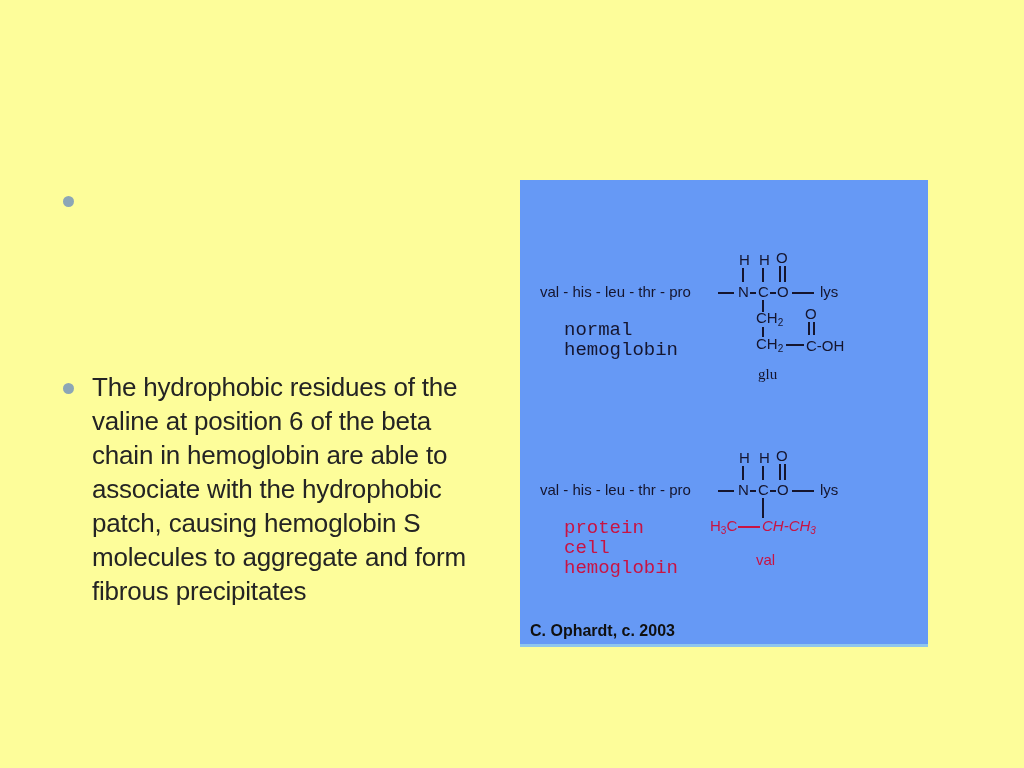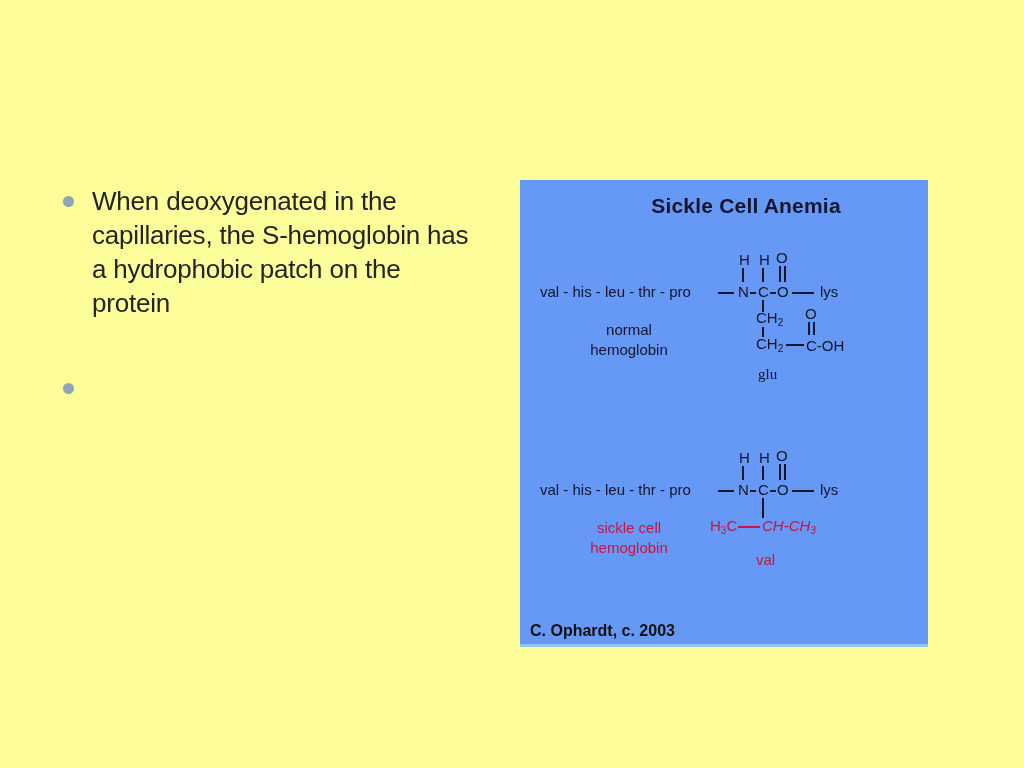--- a/index.html
+++ b/index.html
@@ -36,45 +36,47 @@
   .atom, .chain {
     position:absolute; font-size:15px; line-height:1.1; color:var(--ink);
     white-space:nowrap;
   }
   .red { color:var(--red); }
   .sub { font-size:10px; position:relative; top:3px; }
   .vb { position:absolute; width:2px; background:var(--ink); }
   .hb { position:absolute; height:2px; background:var(--ink); }
   .hb.redb { background:var(--red); }
   .lblblock {
-    position:absolute; width:130px; text-align:center;
-    font-size:15px; line-height:20px; color:var(--ink);
+    position:absolute; width:130px; 
+    font-size:19px; line-height:20px; color:var(--ink);font-family:Liberation Mono, monospace;
   }
   .lblblock.red { color:var(--red); }
   .credit {
     position:absolute; left:10px; top:442px;
     font-size:16px; font-weight:bold; color:var(--credit);
   }
 </style>
 </head>
 <body>
 
 <div class="slide">
 
   <span class="dot" style="left:63px; top:196px;"></span>
-  <p class="btext" style="left:92px; top:184px;">When deoxygenated in the
-capillaries, the S-hemoglobin  has
-a hydrophobic patch on the
-protein</p>
 
   <span class="dot" style="left:63px; top:383px;"></span>
+  <p class="btext" style="left:92px; top:370px;">The hydrophobic residues of the
+valine at position 6 of the beta
+chain in hemoglobin are able to
+associate with the hydrophobic
+patch, causing hemoglobin S
+molecules to aggregate and form
+fibrous precipitates</p>
 
   <div class="panel">
 
-    <div class="fig-title">Sickle Cell Anemia</div>
 
     <span class="atom" style="left:219px; top:72px;">H</span>
     <span class="atom" style="left:239px; top:72px;">H</span>
     <span class="atom" style="left:256px; top:70px;">O</span>
     <div class="vb" style="left:222px; top:88px; height:14px;"></div>
     <div class="vb" style="left:242px; top:88px; height:14px;"></div>
     <div class="vb" style="left:259px; top:86px; height:16px;"></div>
     <div class="vb" style="left:264px; top:86px; height:16px;"></div>
 
     <span class="chain" style="left:20px; top:104px;">val - his - leu - thr - pro</span>
@@ -120,21 +122,21 @@
     <span class="atom" style="left:257px; top:302px;">O</span>
     <div class="hb" style="left:272px; top:310px; width:22px;"></div>
     <span class="chain" style="left:300px; top:302px;">lys</span>
 
     <div class="vb" style="left:242px; top:318px; height:20px;"></div>
     <span class="atom red" style="left:190px; top:338px;"><span>H</span><span class="sub">3</span><span>C</span></span>
     <div class="hb redb" style="left:218px; top:346px; width:22px;"></div>
     <span class="atom red" style="left:242px; top:338px;font-style:italic;"><span>CH-CH</span><span class="sub">3</span></span>
 
     <div class="lblblock red" style="left:44px; top:338px;">
-      <div>sickle cell</div>
+      <div>protein cell</div>
       <div>hemoglobin</div>
     </div>
     <span class="atom red" style="left:236px; top:372px;">val</span>
 
     <div class="credit">C. Ophardt, c. 2003</div>
   </div>
 
 </div>
 
 </body></html>

